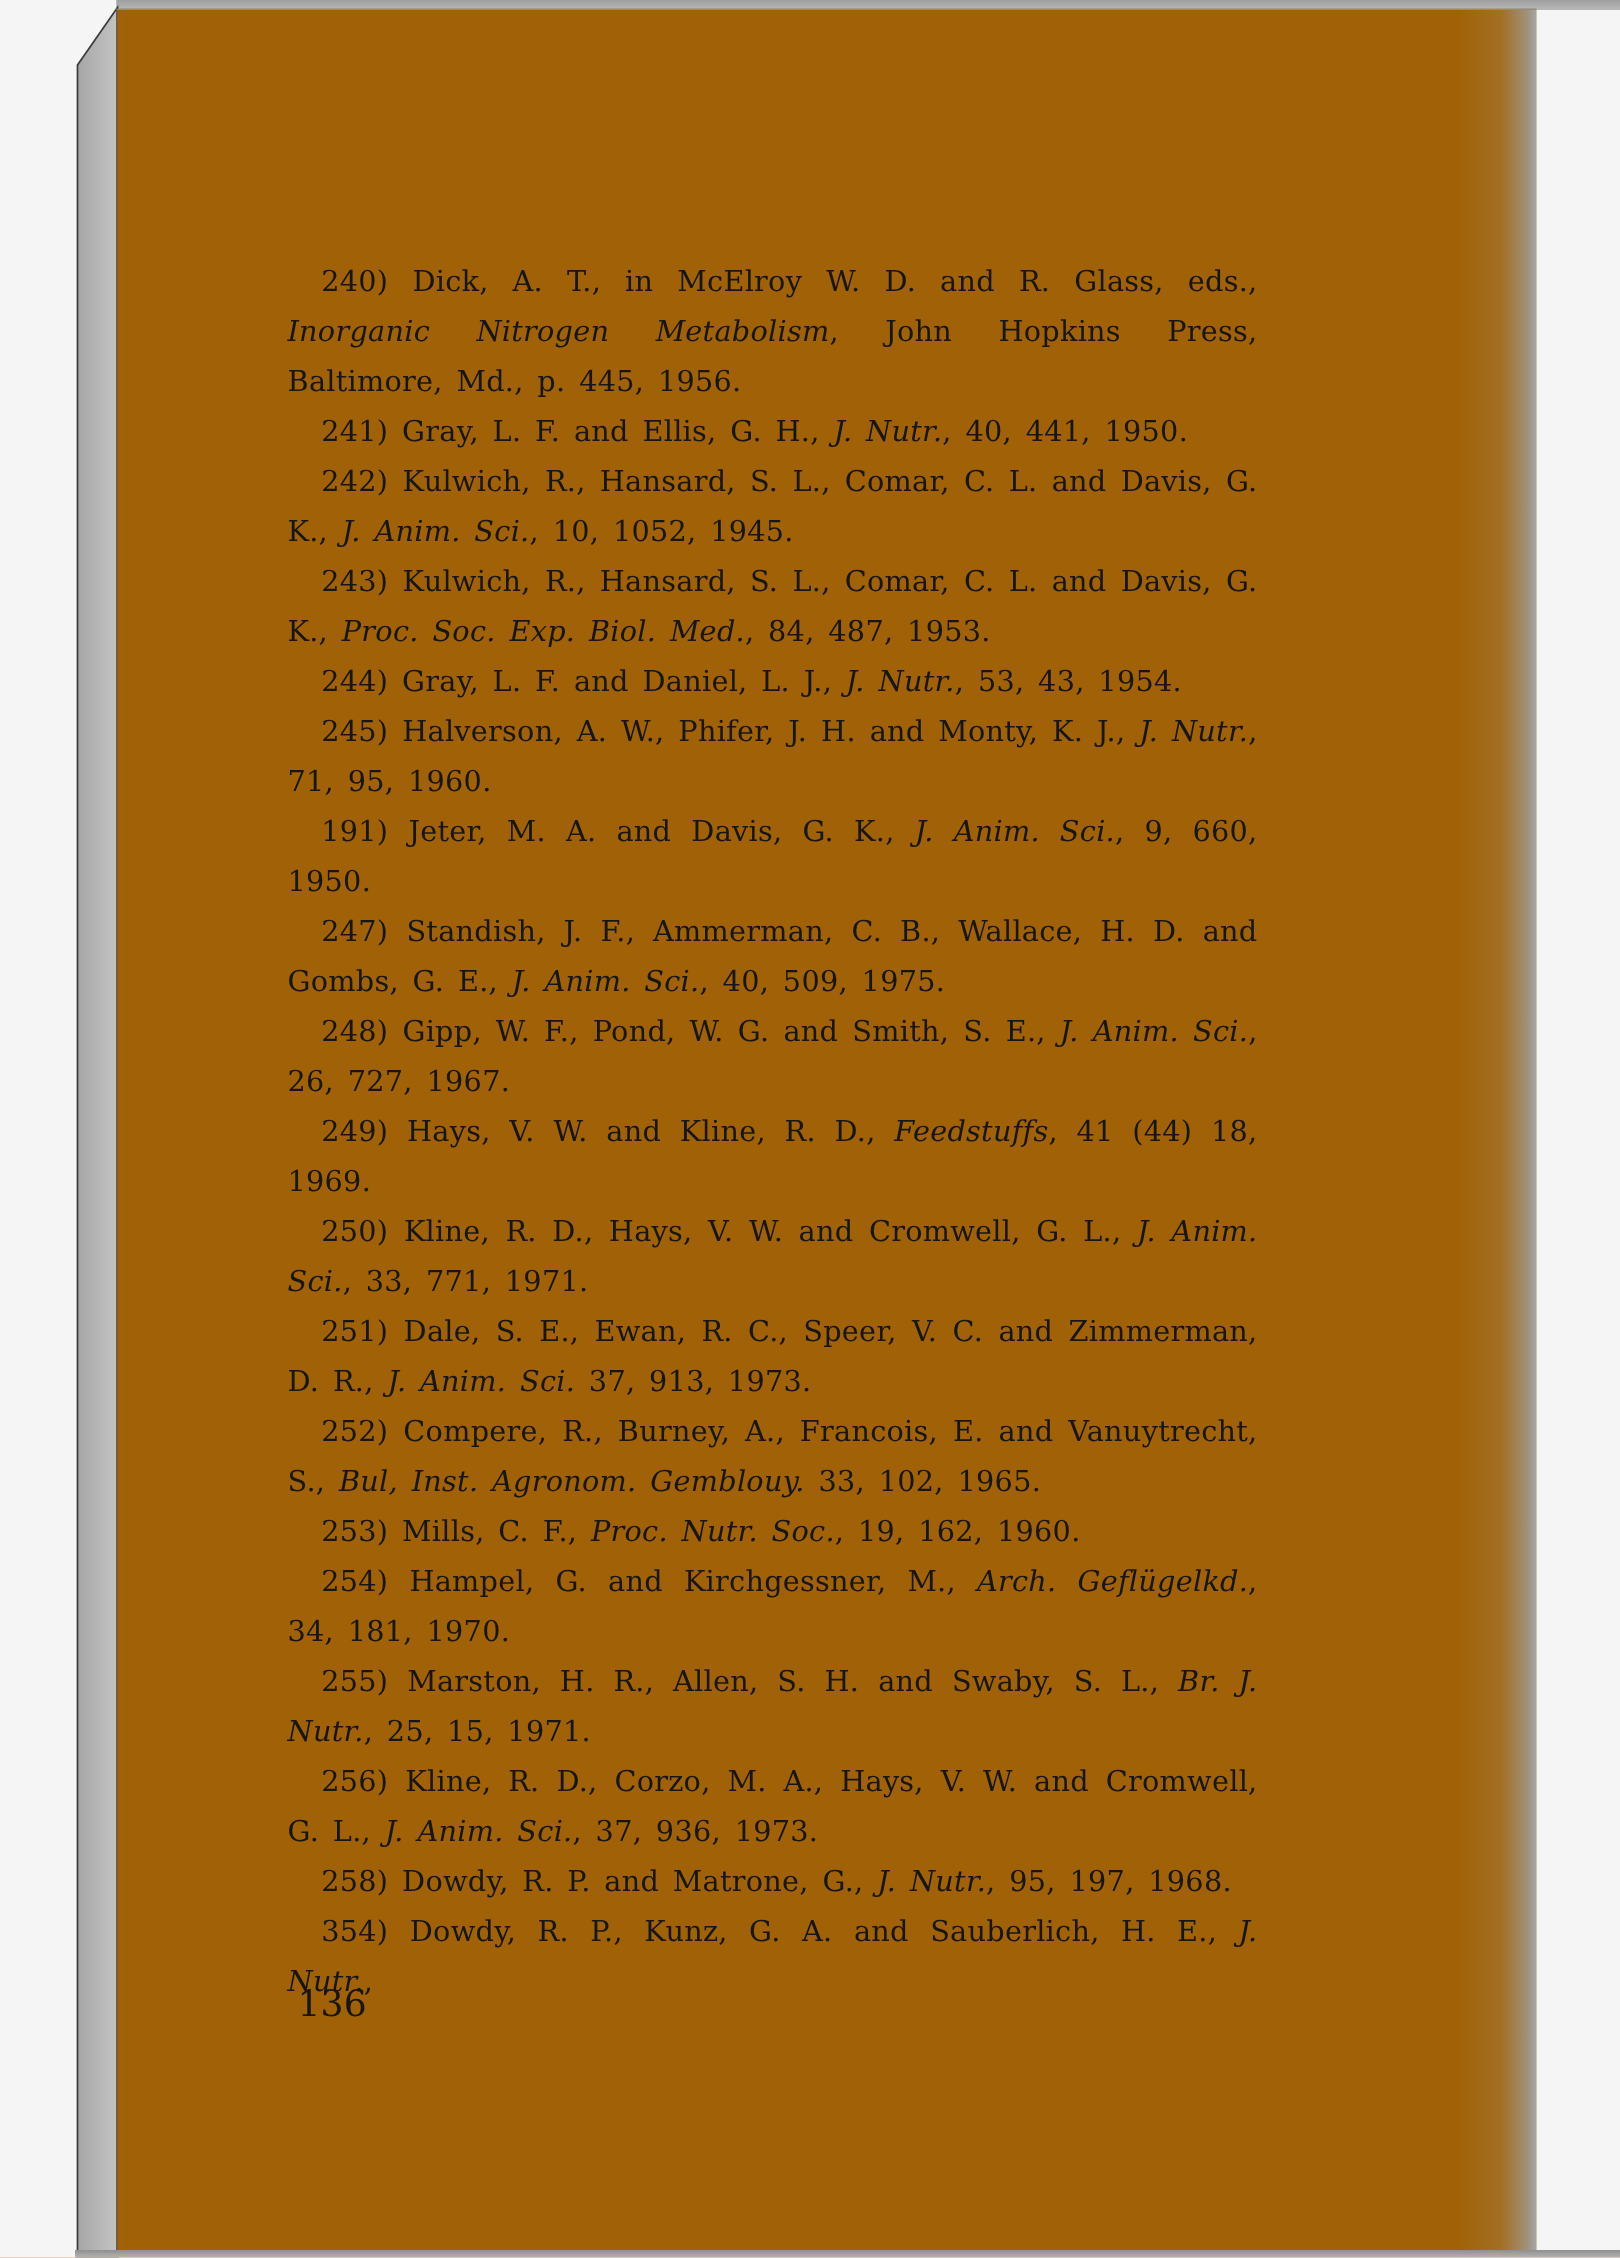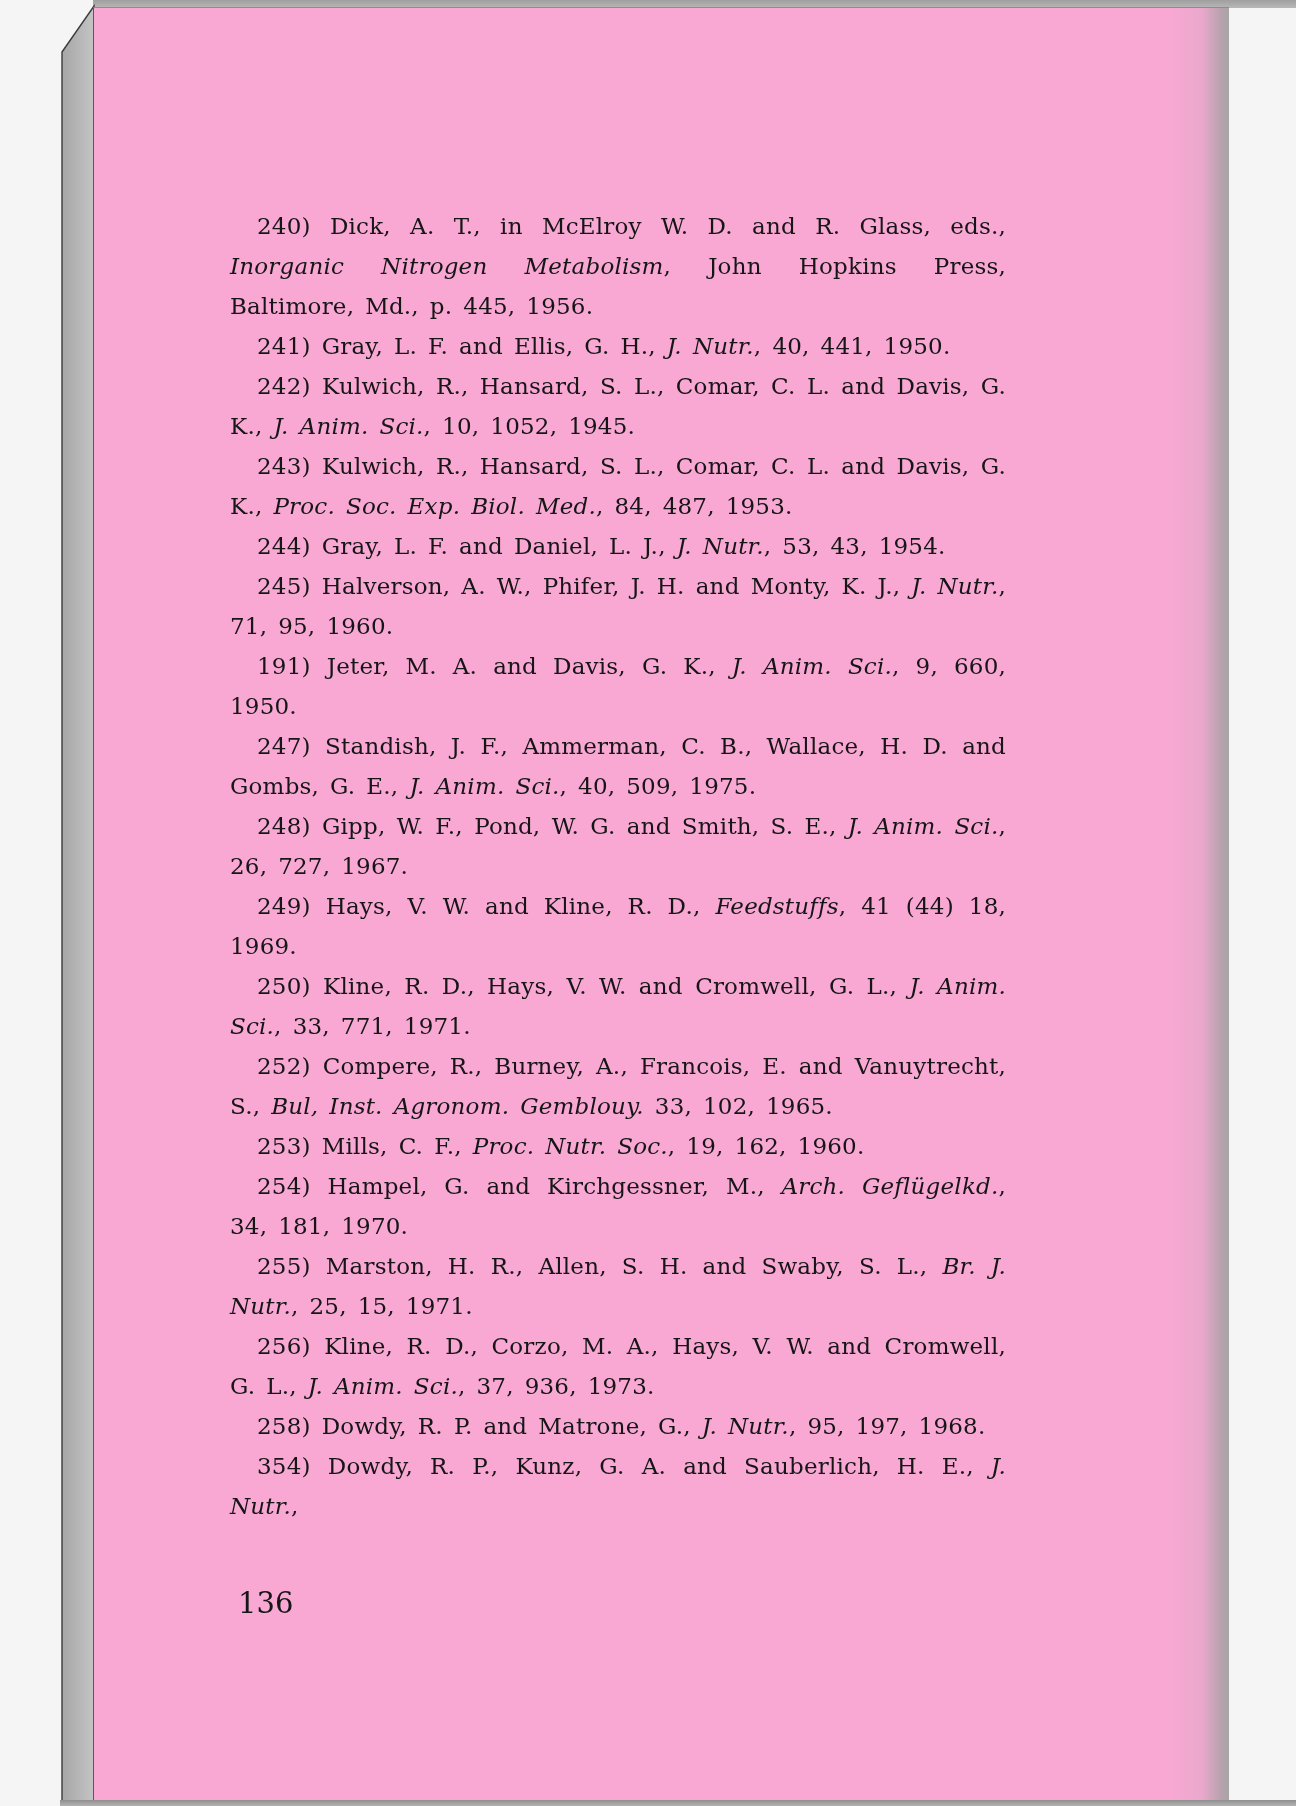--- a/index.html
+++ b/index.html
@@ -34,21 +34,21 @@
   .spine-svg {
     position: absolute;
     left: 58px; top: 0;
     width: 38px; height: 1806px;
   }
   
   .page {
     position: absolute;
     left: 93px; top: 7px;
     width: 1136px; height: 1794px;
-    background: #f9a8d4;
+    background: #a16207;
     border-top: 1px solid #8d8d8d;
     border-left: 1px solid #5a5a5a;
     box-sizing: border-box;
   }
   
   .page-right-shade {
     position: absolute;
     right: 0; top: 0; bottom: 0;
     width: 62px;
     background: linear-gradient(to right,
@@ -108,20 +108,21 @@
         <p class="ref"><span>241) </span><span>Gray, L. F. and Ellis, G. H., </span><span class="it">J. Nutr.</span><span>, 40, 441, 1950.</span></p>
         <p class="ref"><span>242) </span><span>Kulwich, R., Hansard, S. L., Comar, C. L. and Davis, G. K., </span><span class="it">J. Anim. Sci.</span><span>, 10, 1052, 1945.</span></p>
         <p class="ref"><span>243) </span><span>Kulwich, R., Hansard, S. L., Comar, C. L. and Davis, G. K., </span><span class="it">Proc. Soc. Exp. Biol. Med.</span><span>, 84, 487, 1953.</span></p>
         <p class="ref"><span>244) </span><span>Gray, L. F. and Daniel, L. J., </span><span class="it">J. Nutr.</span><span>, 53, 43, 1954.</span></p>
         <p class="ref"><span>245) </span><span>Halverson, A. W., Phifer, J. H. and Monty, K. J., </span><span class="it">J. Nutr.</span><span>, 71, 95, 1960.</span></p>
         <p class="ref"><span>191) </span><span>Jeter, M. A. and Davis, G. K., </span><span class="it">J. Anim. Sci.</span><span>, 9, 660, 1950.</span></p>
         <p class="ref"><span>247) </span><span>Standish, J. F., Ammerman, C. B., Wallace, H. D. and Gombs, G. E., </span><span class="it">J. Anim. Sci.</span><span>, 40, 509, 1975.</span></p>
         <p class="ref"><span>248) </span><span>Gipp, W. F., Pond, W. G. and Smith, S. E., </span><span class="it">J. Anim. Sci.</span><span>, 26, 727, 1967.</span></p>
         <p class="ref"><span>249) </span><span>Hays, V. W. and Kline, R. D., </span><span class="it">Feedstuffs</span><span>, 41 (44) 18, 1969.</span></p>
         <p class="ref"><span>250) </span><span>Kline, R. D., Hays, V. W. and Cromwell, G. L., </span><span class="it">J. Anim. Sci.</span><span>, 33, 771, 1971.</span></p>
+        <p class="ref"><span>251) </span><span>Dale, S. E., Ewan, R. C., Speer, V. C. and Zimmerman, D. R., </span><span class="it">J. Anim. Sci.</span><span> 37, 913, 1973.</span></p>
         <p class="ref"><span>252) </span><span>Compere, R., Burney, A., Francois, E. and Vanuytrecht, S., </span><span class="it">Bul, Inst. Agronom. Gemblouy.</span><span> 33, 102, 1965.</span></p>
         <p class="ref"><span>253) </span><span>Mills, C. F., </span><span class="it">Proc. Nutr. Soc.</span><span>, 19, 162, 1960.</span></p>
         <p class="ref"><span>254) </span><span>Hampel, G. and Kirchgessner, M., </span><span class="it">Arch. Geflügelkd.</span><span>, 34, 181, 1970.</span></p>
         <p class="ref"><span>255) </span><span>Marston, H. R., Allen, S. H. and Swaby, S. L., </span><span class="it">Br. J. Nutr.</span><span>, 25, 15, 1971.</span></p>
         <p class="ref"><span>256) </span><span>Kline, R. D., Corzo, M. A., Hays, V. W. and Cromwell, G. L., </span><span class="it">J. Anim. Sci.</span><span>, 37, 936, 1973.</span></p>
         <p class="ref"><span>258) </span><span>Dowdy, R. P. and Matrone, G., </span><span class="it">J. Nutr.</span><span>, 95, 197, 1968.</span></p>
         <p class="ref"><span>354) </span><span>Dowdy, R. P., Kunz, G. A. and Sauberlich, H. E., </span><span class="it">J. Nutr.</span><span>,</span></p>
       </div>
     <div class="page-number">136</div>
     <div class="page-right-shade"></div>

